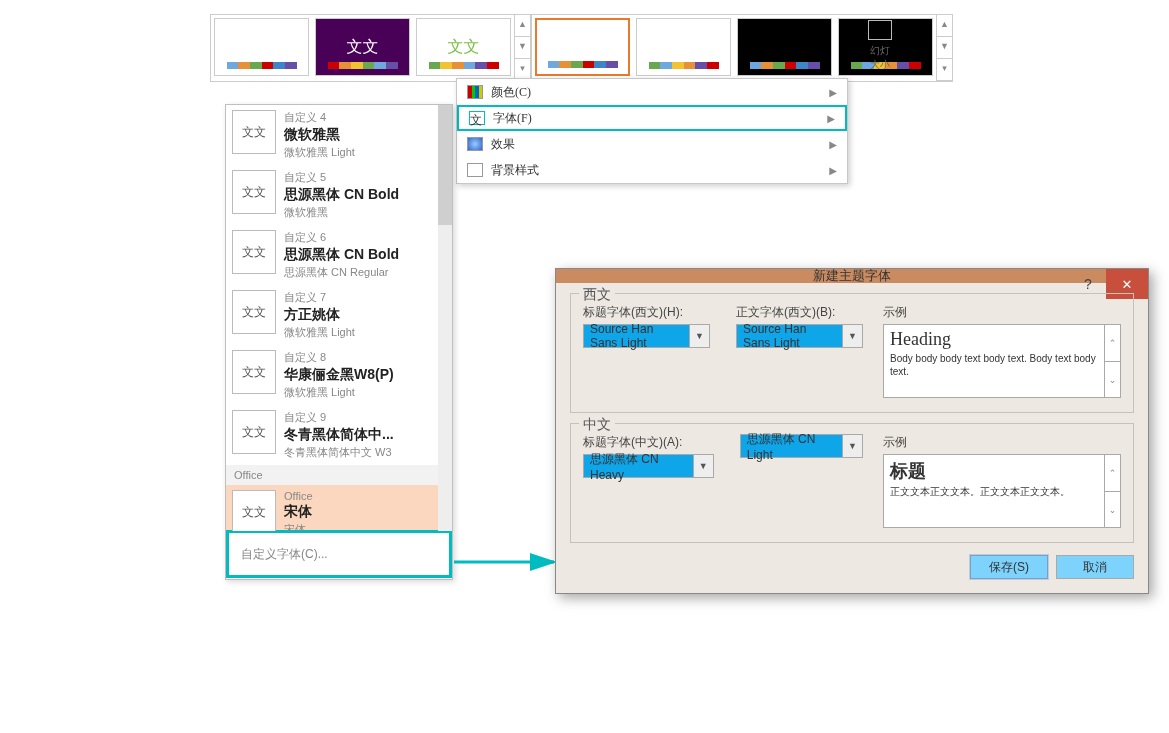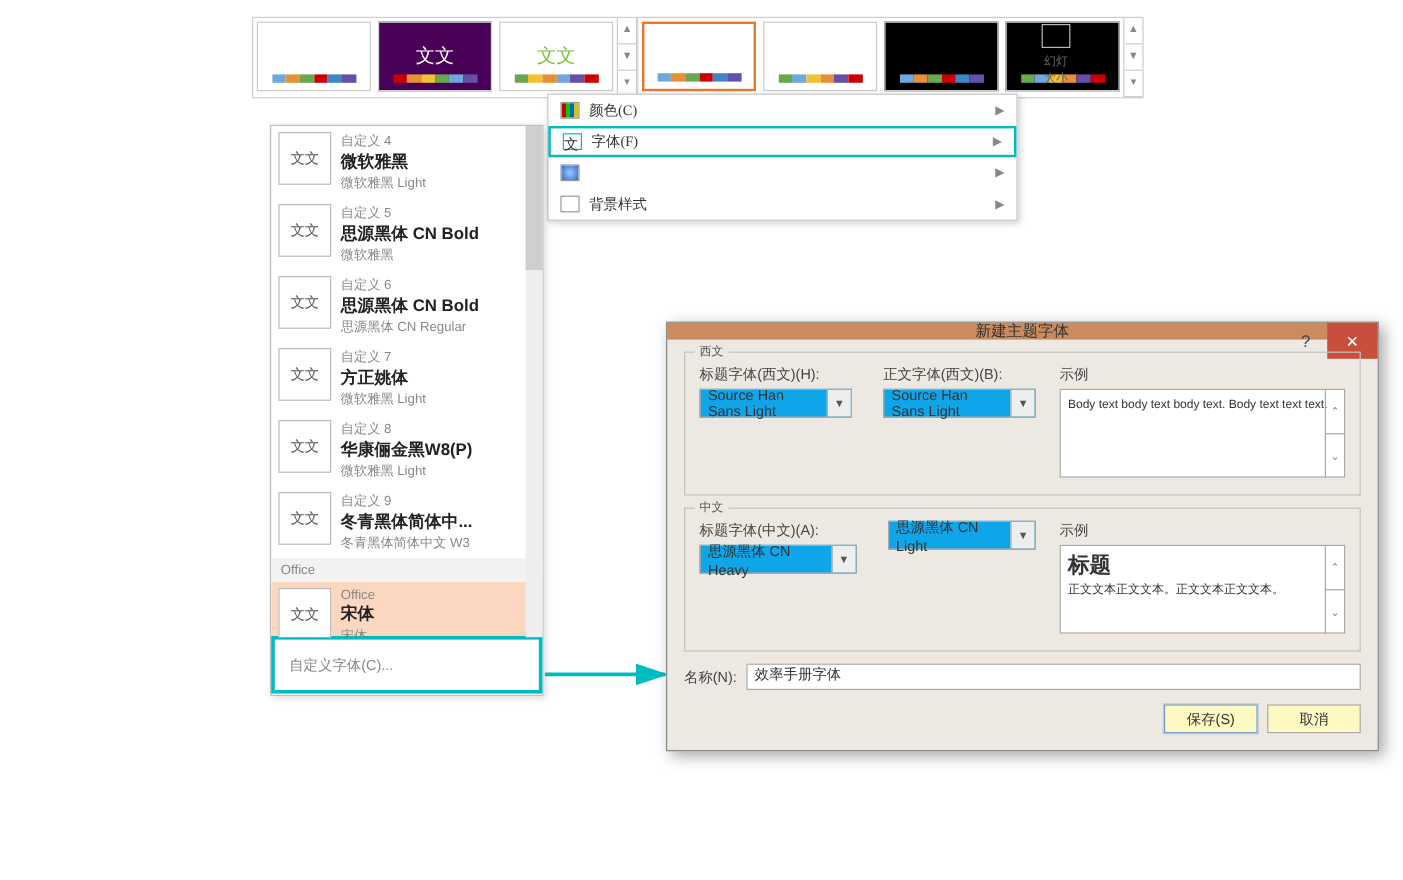--- a/index.html
+++ b/index.html
@@ -64,39 +64,39 @@
     .arrow svg { display: block; }
 
     
     .dialog { position: absolute; left: 555px; top: 268px; width: 594px; border: 1px solid #888; background: #eee8e2; box-shadow: 4px 4px 12px rgba(0,0,0,.35); }
     .dialog .titlebar { height: 14px; background: #c98b5f; display: flex; align-items: center; justify-content: center; position: relative; color: #333; font-size: 13px; }
     .titlebar .tb-actions { position: absolute; right: 0; top: 0; height: 30px; display: flex; }
     .tb-actions .tb-help { width: 36px; height: 30px; display: flex; align-items: center; justify-content: center; color: #444; font-size: 14px; }
     .tb-actions .tb-close { width: 42px; height: 30px; display: flex; align-items: center; justify-content: center; background: #c94f3d; color: #fff; font-size: 13px; }
     .dialog .body { padding: 10px 14px 14px; }
     .groupbox { border: 1px solid #c7c1bb; padding: 10px 12px 14px; margin-bottom: 10px; position: relative; }
-    .groupbox .gb-legend { position: absolute; top: -8px; left: 8px; background: #eee8e2; padding: 0 4px; font-size: 10px; color: #555; }
+    .groupbox .gb-legend { position: absolute; top: -8px; left: 8px; background: #eee8e2; padding: 0 4px; font-size: 14px; color: #555; }
     .leftcol { width: 280px; margin-right: 10px; }
     .samplecol { flex: 1; }
     .flabel { font-size: 12px; margin-bottom: 3px; display: block; color: #444; }
     .combo { display: flex; align-items: center; border: 1px solid #a9a9a9; background: #0ea5e9; height: 24px; }
     .combo .combo-text { flex: 1; padding: 0 6px; font-size: 12px; }
     .combo .combo-btn { width: 20px; height: 100%; border-left: 1px solid #a9a9a9; display: flex; align-items: center; justify-content: center; font-size: 9px; color: #555; background: #eee; }
     .sample { border: 1px solid #a9a9a9; background: #fff; height: 74px; padding: 4px 6px; position: relative; }
     .sample .s-head { font-size: 18px; font-family: Georgia, serif; }
     .sample .s-head-cn { font-size: 18px; font-weight: bold; }
     .sample .s-body { font-size: 10px; color: #333; line-height: 1.3; margin-top: 2px; }
     .sample .s-spin { position: absolute; right: 0; top: 0; width: 16px; height: 100%; display: flex; flex-direction: column; }
     .sample .s-spin div { flex: 1; border-left: 1px solid #a9a9a9; border-bottom: 1px solid #a9a9a9; text-align: center; font-size: 9px; color: #888; line-height: 36px; }
     .sample .s-spin div:last-child { border-bottom: none; }
     .namerow { display: flex; align-items: center; margin-top: 4px; }
     .namerow .flabel { margin: 0 8px 0 0; }
     .namerow .textbox { flex: 1; border: 1px solid #a9a9a9; background: #fff; height: 22px; padding: 0 6px; font-size: 12px; }
     .dlg-buttons { display: flex; justify-content: flex-end; gap: 8px; margin-top: 12px; }
-    .dlg-buttons button { width: 78px; height: 24px; border: 1px solid #a9a9a9; background: #fef9c3; font-size: 12px; color: #333; cursor: pointer; }
+    .dlg-buttons button { width: 78px; height: 24px; border: 1px solid #a9a9a9; background: #7dd3fc; font-size: 12px; color: #333; cursor: pointer; }
     .dlg-buttons button:first-child { border: 1px solid #7a9ec6; box-shadow: 0 0 0 1px #bcd; }
     .twocols { display: flex; gap: 10px; }
     .twocols .leftcol { display: flex; flex-direction: row; gap: 26px; }
   </style>
 </head>
 <body>
 
 <div class="ribbon">
   <div class="theme-row">
     <div class="theme-thumb">
@@ -199,20 +199,21 @@
     <span class="vm-label">颜色(C)</span>
     <span class="vm-chev">▶</span>
   </div>
   <div class="vm-item highlighted">
     <span class="vm-icon fonts">文</span>
     <span class="vm-label">字体(F)</span>
     <span class="vm-chev">▶</span>
   </div>
   <div class="vm-item">
     <span class="vm-icon effects"></span>
+    <span class="vm-label">效果</span>
     <span class="vm-chev">▶</span>
   </div>
   <div class="vm-item">
     <span class="vm-icon bg"></span>
     <span class="vm-label">背景样式</span>
     <span class="vm-chev">▶</span>
   </div>
 </div>
 
 <div class="font-panel">
@@ -323,21 +324,22 @@
             <label class="flabel">正文字体(西文)(B):</label>
             <div class="combo">
               <span class="combo-text">Source Han Sans Light</span>
               <span class="combo-btn">▼</span>
             </div>
           </div>
         </div>
         <div class="samplecol">
           <label class="flabel">示例</label>
           <div class="sample">
-            <div class="s-body">Body text body text body text. Body text text text.</div>
+            <div class="s-head">Heading</div>
+            <div class="s-body">Body body body text body text. Body text body text.</div>
             <div class="s-spin">
                 <div>⌃</div>
                 <div>⌄</div>
               </div>
           </div>
         </div>
       </div>
     </div>
 
     <div class="groupbox">
@@ -365,25 +367,19 @@
             <div class="s-body">正文文本正文文本。正文文本正文文本。</div>
             <div class="s-spin">
                 <div>⌃</div>
                 <div>⌄</div>
               </div>
           </div>
         </div>
       </div>
     </div>
 
-    <div class="namerow">
-      <label class="flabel">名称(N):</label>
-      <div class="textbox">
-        <span>效率手册字体</span>
-      </div>
-    </div>
 
     <div class="dlg-buttons">
       <button>保存(S)</button>
       <button>取消</button>
     </div>
   </div>
 </div>
 
 </body></html>

